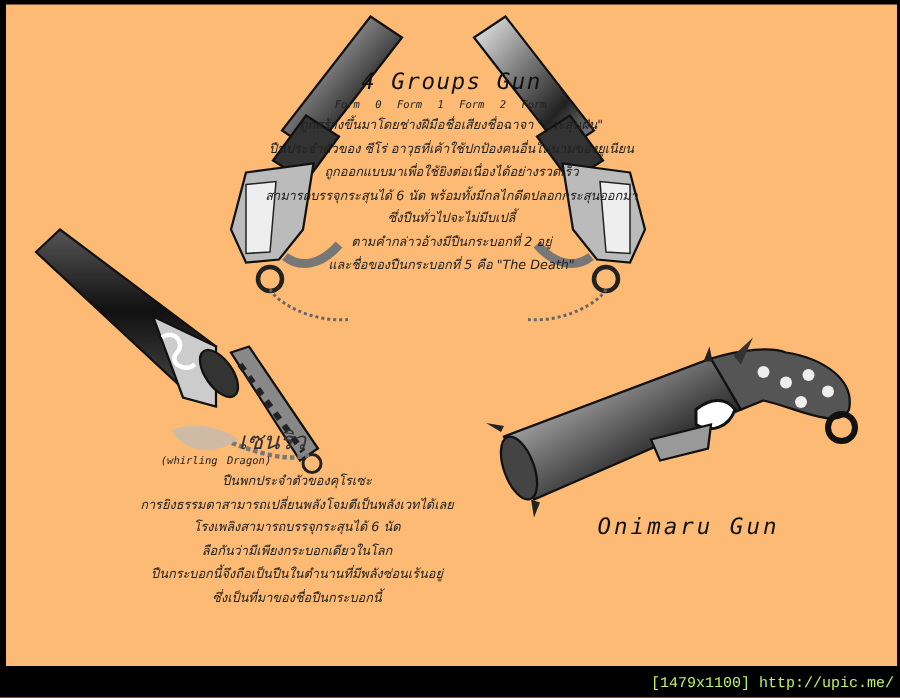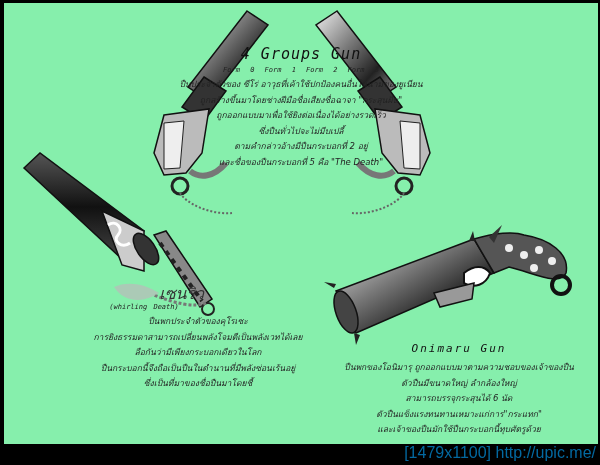--- a/index.html
+++ b/index.html
@@ -1,23 +1,23 @@
 <!DOCTYPE html>
 <html><head>
 <meta charset="utf-8">
 <style>
   html, body { margin:0; padding:0; }
   body { width:600px; height:465px; background:#000; position:relative; overflow:hidden; font-family:"DejaVu Sans", sans-serif; }
-  .page { position:absolute; left:4px; top:3px; width:594px; height:441px; background:#86efac; overflow:hidden; }
+  .page { position:absolute; left:4px; top:3px; width:594px; height:441px; background:#fdba74; overflow:hidden; }
   .art { position:absolute; left:0; top:0; }
   .txt { position:absolute; text-align:center; color:#222; font-style:italic; font-family:"DejaVu Sans", sans-serif; white-space:nowrap; }
   .title { font-family:"DejaVu Sans Mono", monospace; font-style:italic; color:#111; letter-spacing:1px; }
   .line { font-size:8.5px; line-height:15.5px; }
   .forms { font-size:7px; font-family:"DejaVu Sans Mono", monospace; font-style:italic; word-spacing:6px; }
-  .footer { position:absolute; right:4px; bottom:3px; color:#0369a1; font-family:Liberation Sans, sans-serif; font-size:16px; }
+  .footer { position:absolute; right:4px; bottom:3px; color:#bef264; font-family:Liberation Mono, monospace; font-size:10px; }
 </style>
 </head>
 <body>
 
 <div class="page">
 
   <svg class="art" width="594" height="441" viewBox="0 0 594 441">
     <defs>
       <linearGradient id="metal" x1="0" y1="0" x2="1" y2="1">
         <stop offset="0" stop-color="#eee"></stop>
@@ -77,41 +77,36 @@
       <path d="M460,270 C470,262 480,262 486,270 C482,282 470,286 460,280 Z" fill="#fff" stroke="#111" stroke-width="2"></path>
       <path d="M430,290 L470,280 L468,296 L436,304 Z" fill="#999" stroke="#111" stroke-width="1.5"></path>
       <path d="M485,234 L498,222 L490,240 Z" fill="#333"></path>
       <path d="M330,285 l-10,-6 l12,2 Z M350,330 l2,12 l4,-10 Z M465,238 l4,-10 l2,10 Z" fill="#222"></path>
     </g>
   </svg>
 
   <div class="txt title" style="left:0;width:594px;top:42px;font-size:15px;">4 Groups Gun</div>
   <div class="txt forms" style="left:0;width:594px;top:63px;">Form 0   Form 1   Form 2   Form 3</div>
   <div class="txt line" style="left:120px;width:354px;top:74px;">
+    <div>ถูกสร้างขึ้นมาโดยช่างฝีมือชื่อเสียงชื่อฉาจา "กระสุนฝัน"</div>
     <div>ปืนประจำตัวของ ซีโร่ อาวุธที่เค้าใช้ปกป้องคนอื่นในนามของยูเนียน</div>
-    <div>ถูกสร้างขึ้นมาโดยช่างฝีมือชื่อเสียงชื่อฉาจา "กระสุนฝัน"</div>
     <div>ถูกออกแบบมาเพื่อใช้ยิงต่อเนื่องได้อย่างรวดเร็ว</div>
+    <div>สามารถบรรจุกระสุนได้ 6 นัด พร้อมทั้งมีกลไกดีดปลอกกระสุนออกมา</div>
     <div>ซึ่งปืนทั่วไปจะไม่มีบเปลี้</div>
     <div>ตามคำกล่าวอ้างมีปืนกระบอกที่ 2 อยู่</div>
     <div>และชื่อของปืนกระบอกที่ 5 คือ "The Death"</div>
   </div>
 
   <div class="txt" style="left:100px;width:100px;top:278px;font-size:16px;color:#333;text-align:right;">เซนริว</div>
-  <div class="txt forms" style="left:80px;width:120px;top:300px;font-size:7px;word-spacing:2px;">(whirling Death)</div>
+  <div class="txt forms" style="left:80px;width:120px;top:300px;font-size:7px;word-spacing:2px;">(whirling Dragon)</div>
   <div class="txt line" style="left:10px;width:280px;top:311px;margin-left:44px;">
     <div>ปืนพกประจำตัวของคุโรเซะ</div>
     <div>การยิงธรรมดาสามารถเปลี่ยนพลังโจมตีเป็นพลังเวทได้เลย</div>
+    <div>โรงเพลิงสามารถบรรจุกระสุนได้ 6 นัด</div>
     <div>ลือกันว่ามีเพียงกระบอกเดียวในโลก</div>
     <div>ปืนกระบอกนี้จึงถือเป็นปืนในตำนานที่มีพลังซ่อนเร้นอยู่</div>
-    <div>ซึ่งเป็นที่มาของชื่อปืนมาโดยชี้</div>
+    <div>ซึ่งเป็นที่มาของชื่อปืนกระบอกนี้</div>
   </div>
 
-  <div class="txt title" style="left:330px;width:250px;top:339px;font-size:11px;letter-spacing:2px;text-align:center;">Onimaru Gun</div>
-  <div class="txt line" style="left:330px;width:250px;top:357px;">
-    <div>ปืนพกของโอนิมารุ ถูกออกแบบมาตามความชอบของเจ้าของปืน</div>
-    <div>ตัวปืนมีขนาดใหญ่ ลำกล้องใหญ่</div>
-    <div>สามารถบรรจุกระสุนได้ 6 นัด</div>
-    <div>ตัวปืนแข็งแรงทนทานเหมาะแก่การ"กระแทก"</div>
-    <div>และเจ้าของปืนมักใช้ปืนกระบอกนี้ทุบศัตรูด้วย</div>
-  </div>
+  <div class="txt title" style="left:330px;width:250px;top:339px;font-size:15px;letter-spacing:2px;text-align:center;">Onimaru Gun</div>
 </div>
 
 <div class="footer">[1479x1100] http://upic.me/</div>
 
 </body></html>

